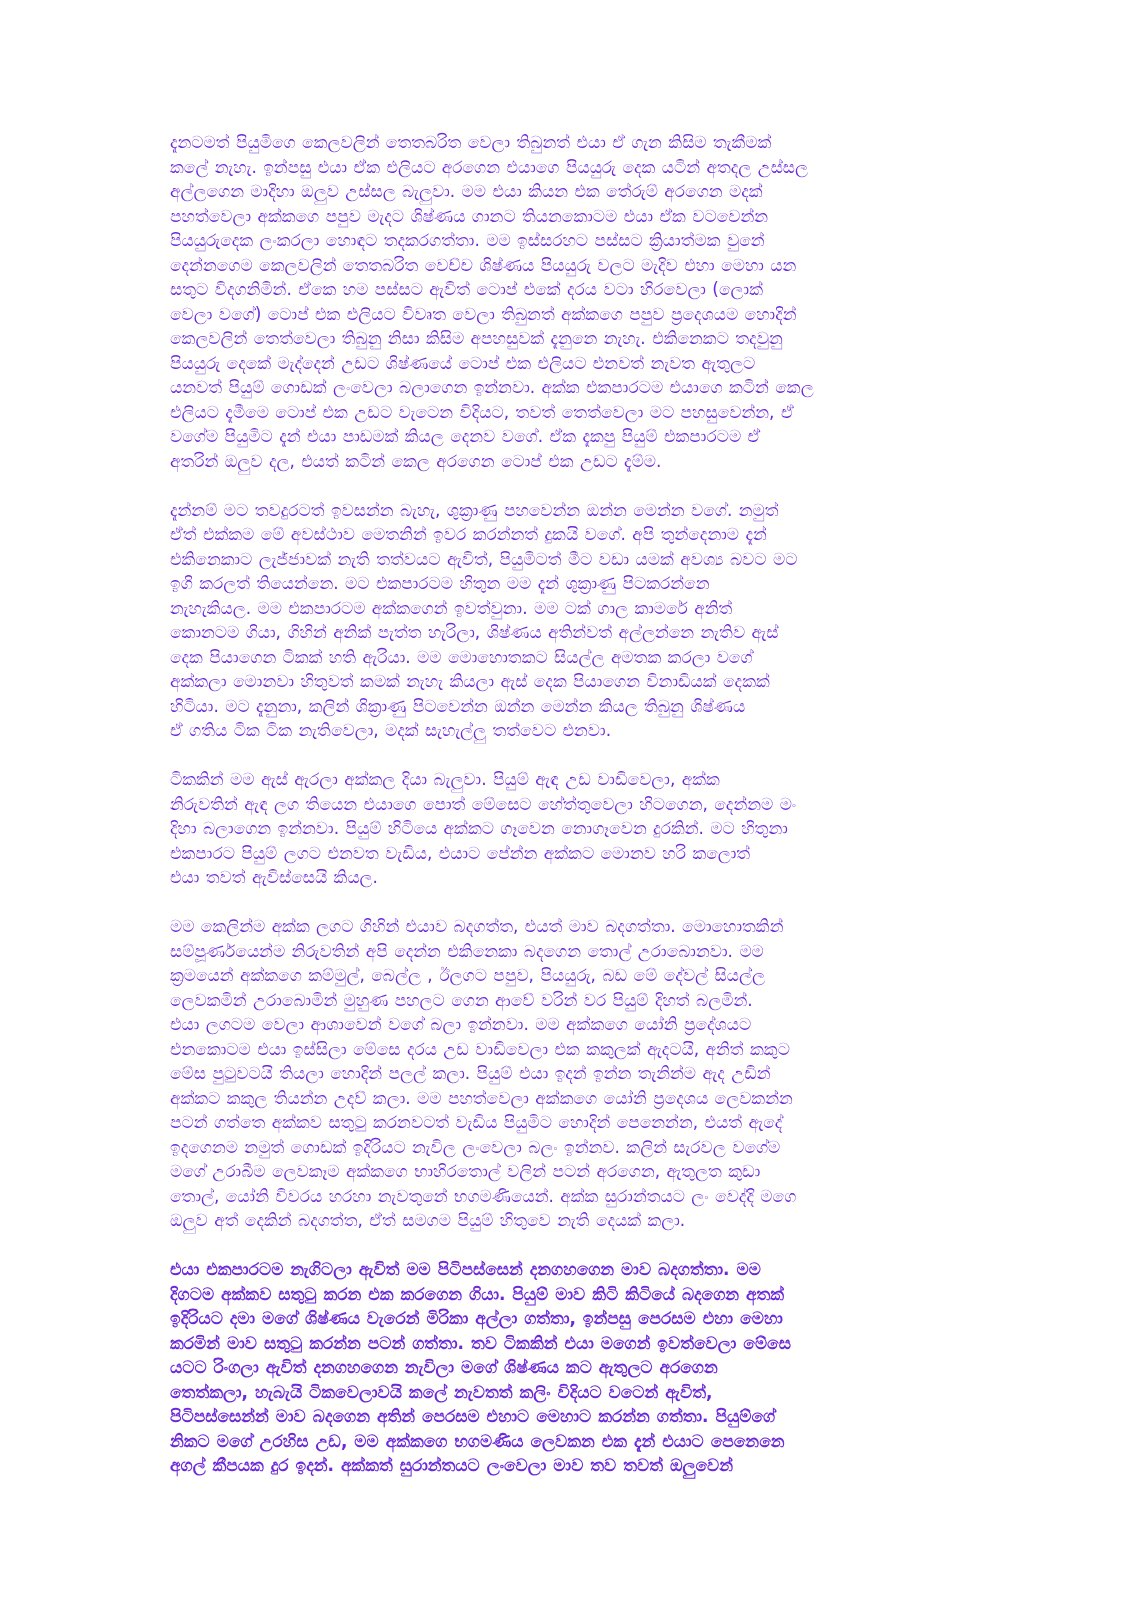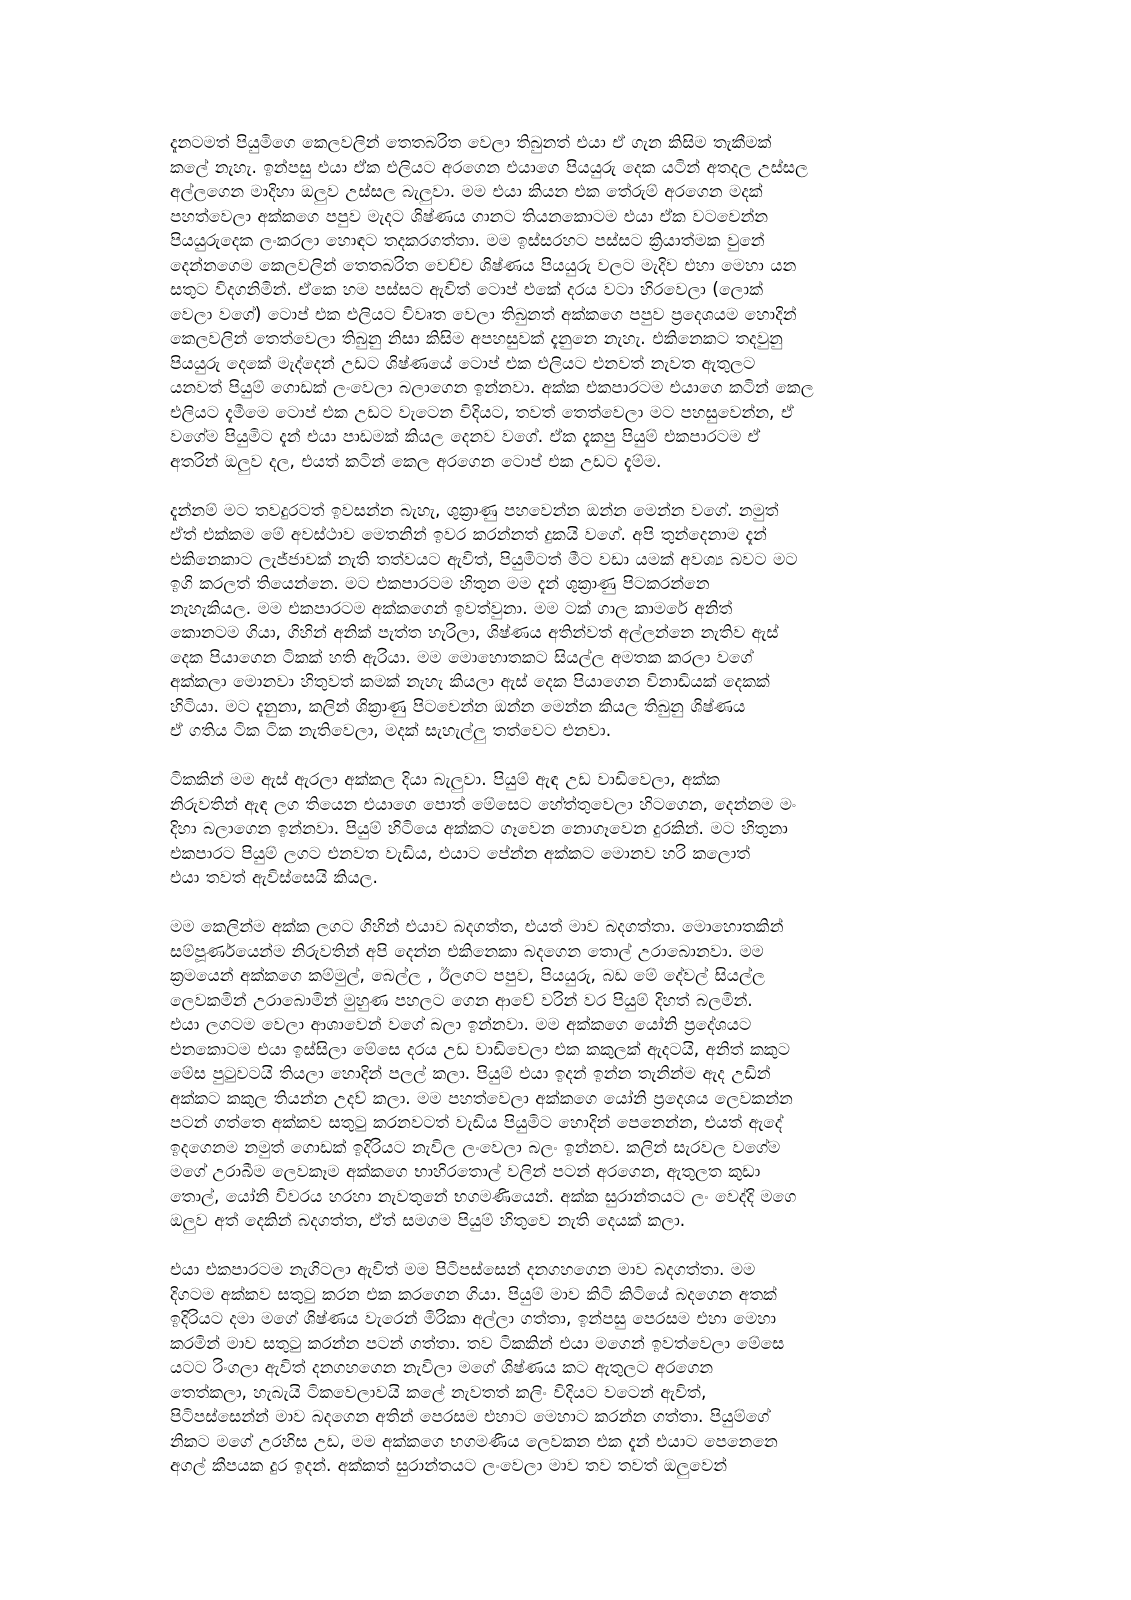--- a/index.html
+++ b/index.html
@@ -17,32 +17,33 @@
     position: absolute;
     inset: 0;
     background: #ffffff;
     overflow: hidden;
   }
   .content {
     position: absolute;
     left: 170px;
     top: 130px;
     width: 795px;
-    color: #000000;
+    color: #6d28d9;
     font-size: 17px;
     line-height: 24.5px;
     text-align: left;
   }
   .para {
     margin: 0 0 24.5px 0;
     white-space: pre-line;
     word-spacing: 1px;
   }
   .para:last-child {
     margin-bottom: 5px;
+    font-weight: bold;
   }
 </style>
 </head>
 <body>
 
 <div class="page">
   <div class="content">
     <p class="para">දැනටමත් පියුමිගෙ කෙලවලින් තෙතබරිත වෙලා තිබුනත් එයා ඒ ගැන කිසිම තැකීමක්
 කලේ නැහැ. ඉන්පසු එයා ඒක එලියට අරගෙන එයාගෙ පියයුරු දෙක යටින් අතදල උස්සල
 අල්ලගෙන මාදිහා ඔලුව උස්සල බැලුවා. මම එයා කියන එක තේරුම් අරගෙන මදක්

